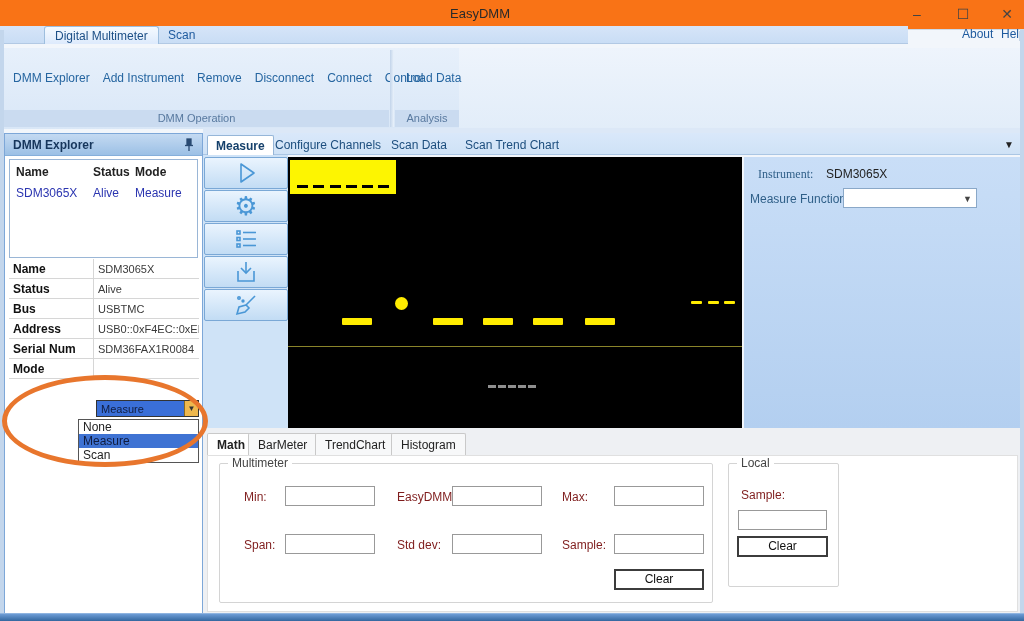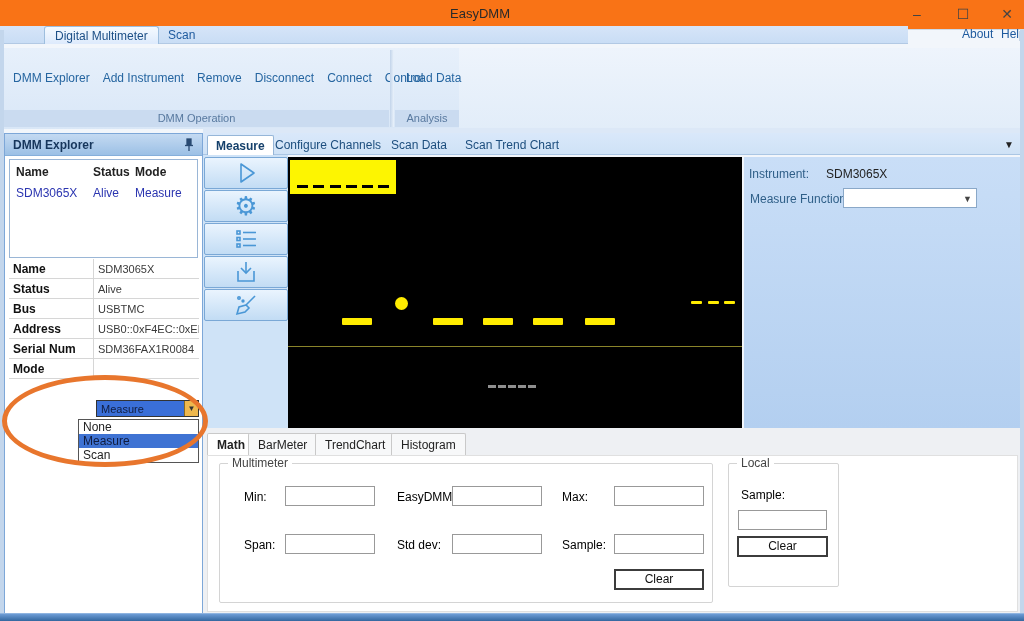--- a/index.html
+++ b/index.html
@@ -98,21 +98,21 @@
   .subTabs { position:absolute; left:0; top:5px; height:22px; }
   .stab { position:absolute; top:0; height:22px; font-size:12px; line-height:22px; color:#222; padding:0 9px; background:#f7f8f9; border:1px solid #c9c9c9; border-bottom:none; border-radius:2px 2px 0 0; }
   .stab.active { background:#fff; font-weight:bold; }
   .stab.s1{ left:4px; } .stab.s2{ left:45px; } .stab.s3{ left:112px; } .stab.s4{ left:188px; }
   .mathPanel { position:absolute; left:4px; top:27px; width:811px; height:157px; background:#fff; border:1px solid #e0e0e0; }
 
   .fieldset { position:absolute; border:1px solid #d4d4d4; border-radius:2px; }
   .fs-stats { left:11px; top:7px; width:494px; height:140px; }
   .fs-local { left:520px; top:7px; width:111px; height:124px; }
   .legend { position:absolute; top:-8px; left:8px; background:#fff; padding:0 4px; font-size:12px; color:#444; }
-  .flabel { position:absolute; font-size:12px; color:#000000; }
+  .flabel { position:absolute; font-size:12px; color:#7f1d1d; }
   .finput { position:absolute; width:90px; height:20px; border:1px solid #999; background:#fff; font-size:12px; padding:0 3px; font-family:"Liberation Sans", sans-serif; }
   .clearBtn { position:absolute; width:90px; height:21px; background:#fff; border:2px solid #3c3c3c; font-size:12px; text-align:center; line-height:17px; color:#111; cursor:default; }
 
   
   .frameL { position:absolute; left:0; top:30px; width:4px; height:585px; background:#c3d6ec; }
   .frameR { position:absolute; left:1020px; top:30px; width:4px; height:585px; background:#c3d6ec; }
   .frameB { position:absolute; left:0; top:613px; width:1024px; height:8px; background:linear-gradient(#6d9cd6,#33679f); border-top:1px solid #8fb4e0; }
   .gapStrip { position:absolute; left:203px; top:128px; width:817px; height:5px; background:#dce8f7; }
 </style>
 </head>
@@ -292,21 +292,21 @@
     <div class="seg dash-sm" style="left:436px;"></div>
     <div class="hline"></div>
     <div class="gdash" style="left:200px;"></div>
     <div class="gdash" style="left:210px;"></div>
     <div class="gdash" style="left:220px;"></div>
     <div class="gdash" style="left:230px;"></div>
     <div class="gdash" style="left:240px;"></div>
   </div>
 
   <div class="rightPanel">
-    <span class="rpLabel" style="left:5px; top:10px;">Instrument:</span>
+    <span class="rpLabel" style="left:14px; top:10px;font-family:Liberation Serif, serif;">Instrument:</span>
     <span class="rpValue" style="left:82px; top:10px;">SDM3065X</span>
     <span class="rpLabel" style="left:6px; top:35px;">Measure Function</span>
     <div class="funcCombo">
       <span></span>
       <span class="arr">▼</span>
     </div>
   </div>
 
   <div class="bottomZone">
     <div class="subTabs">

